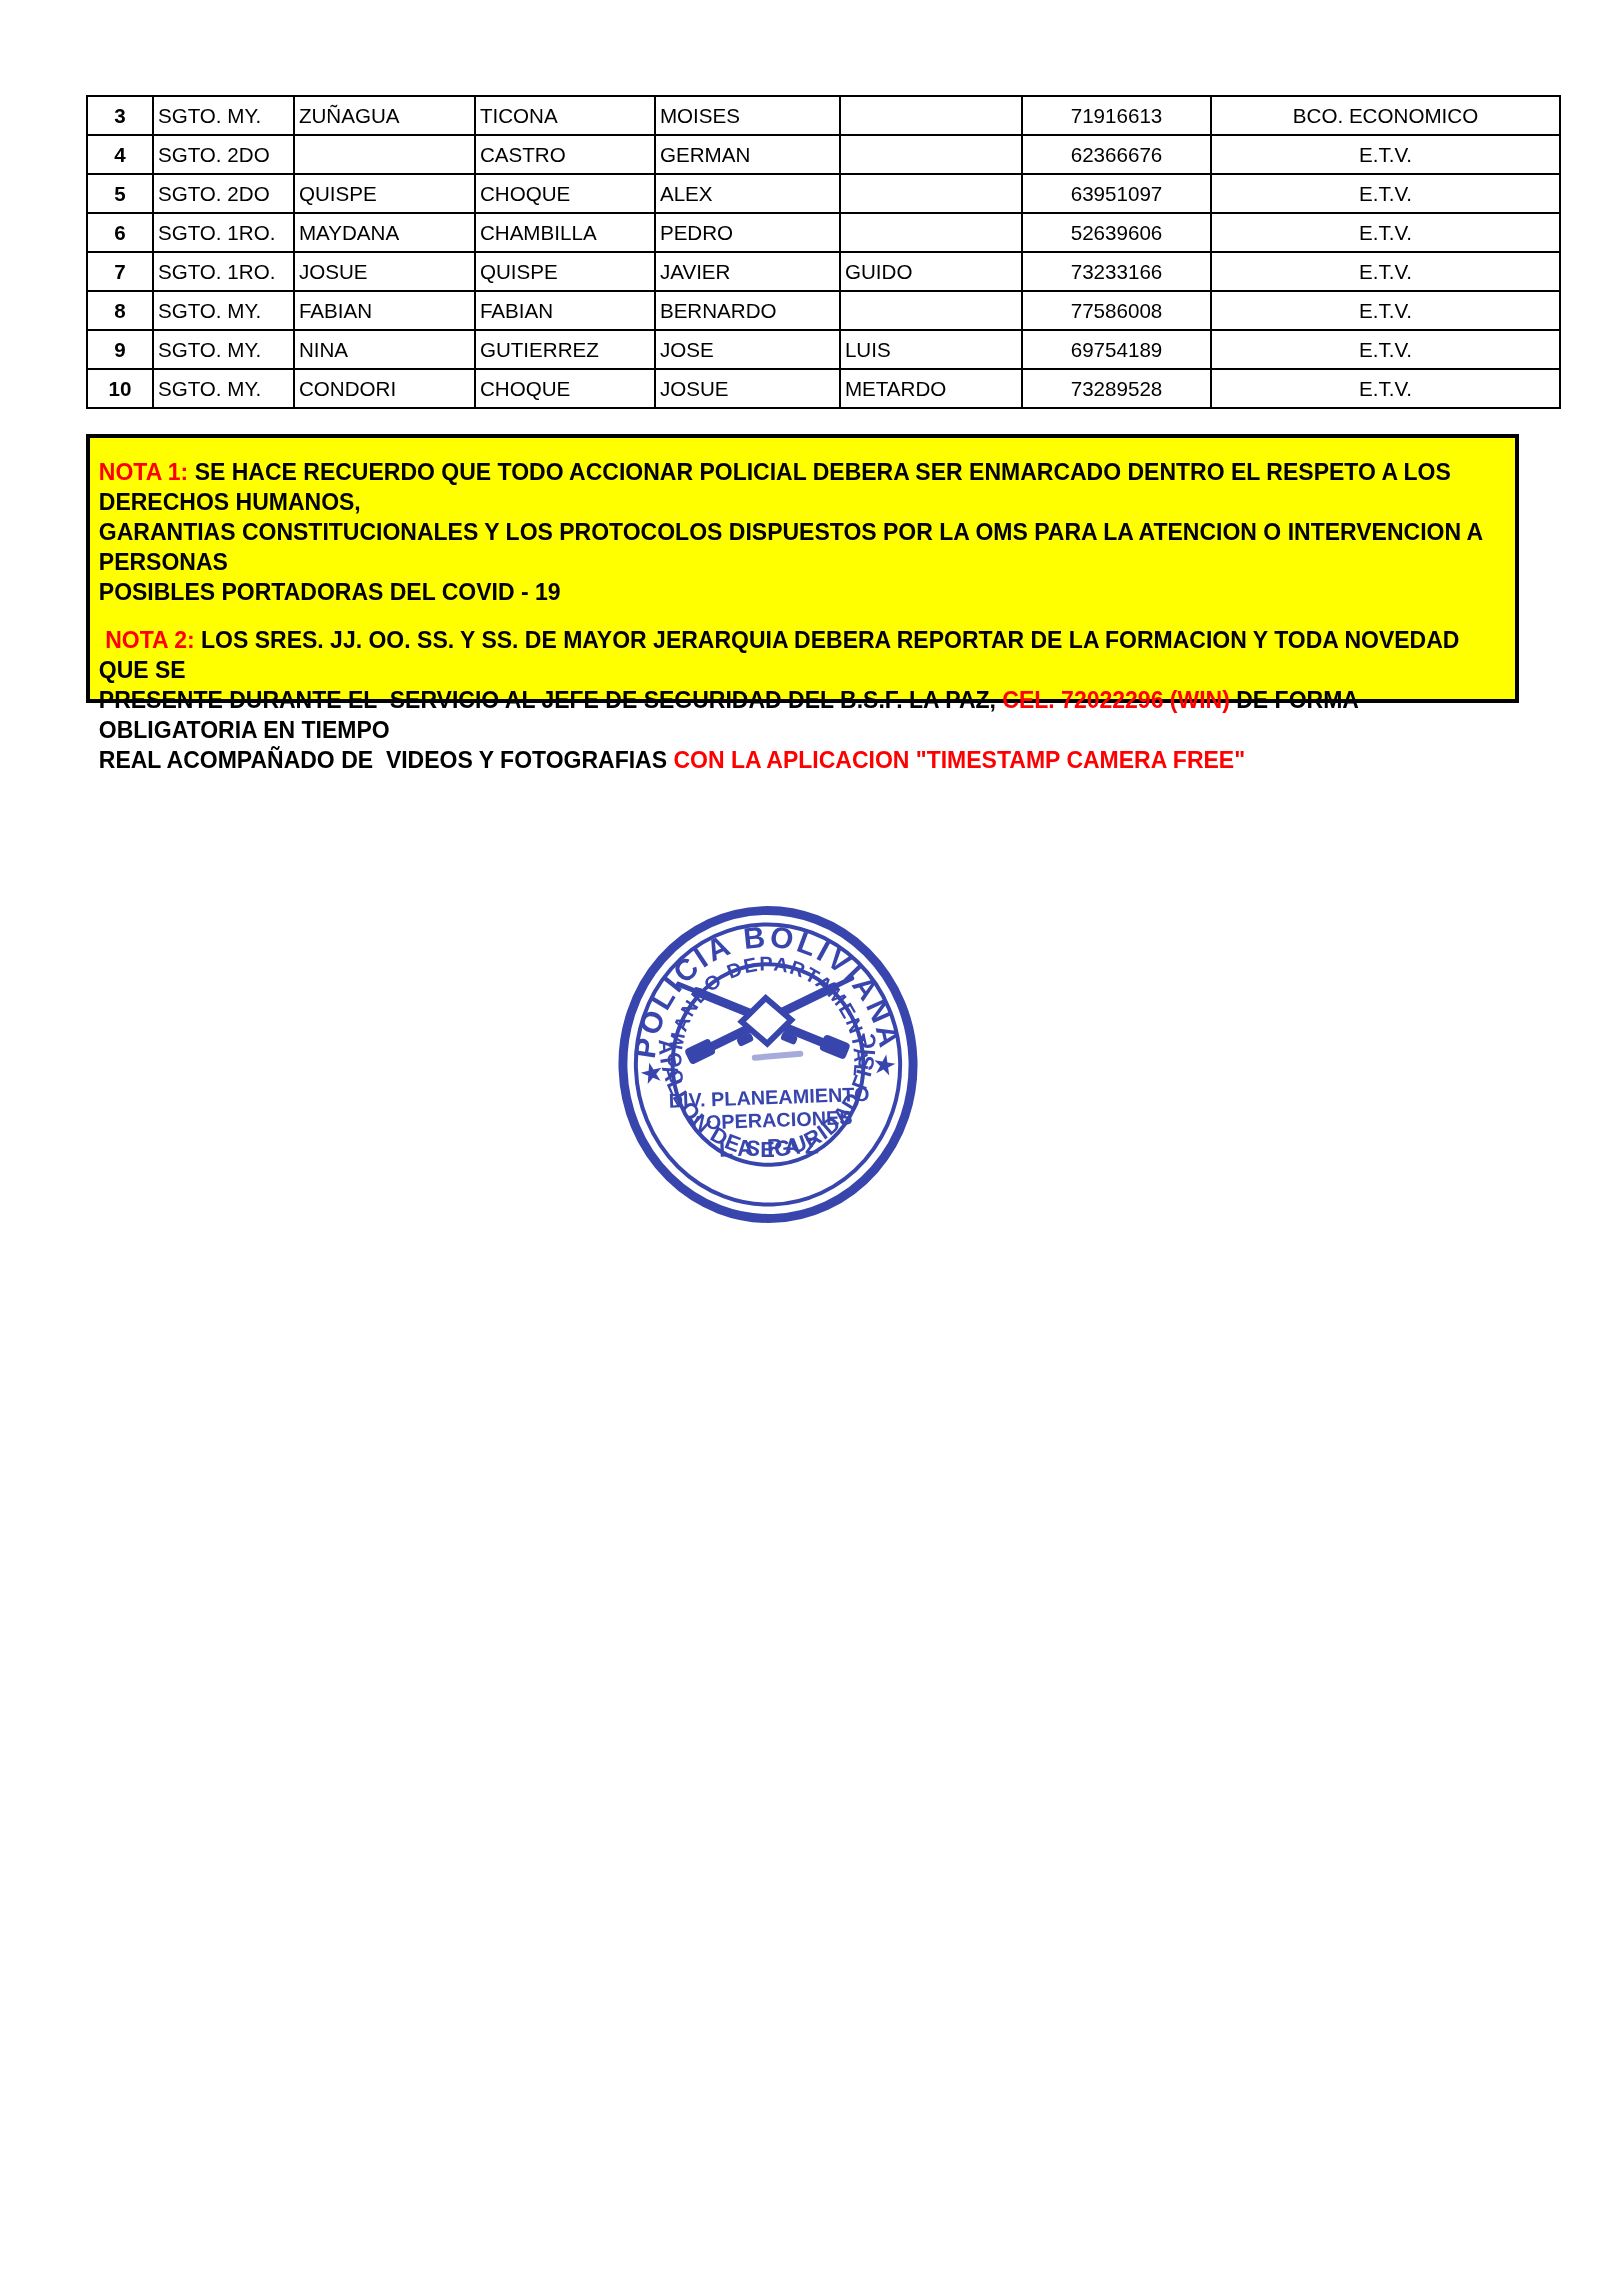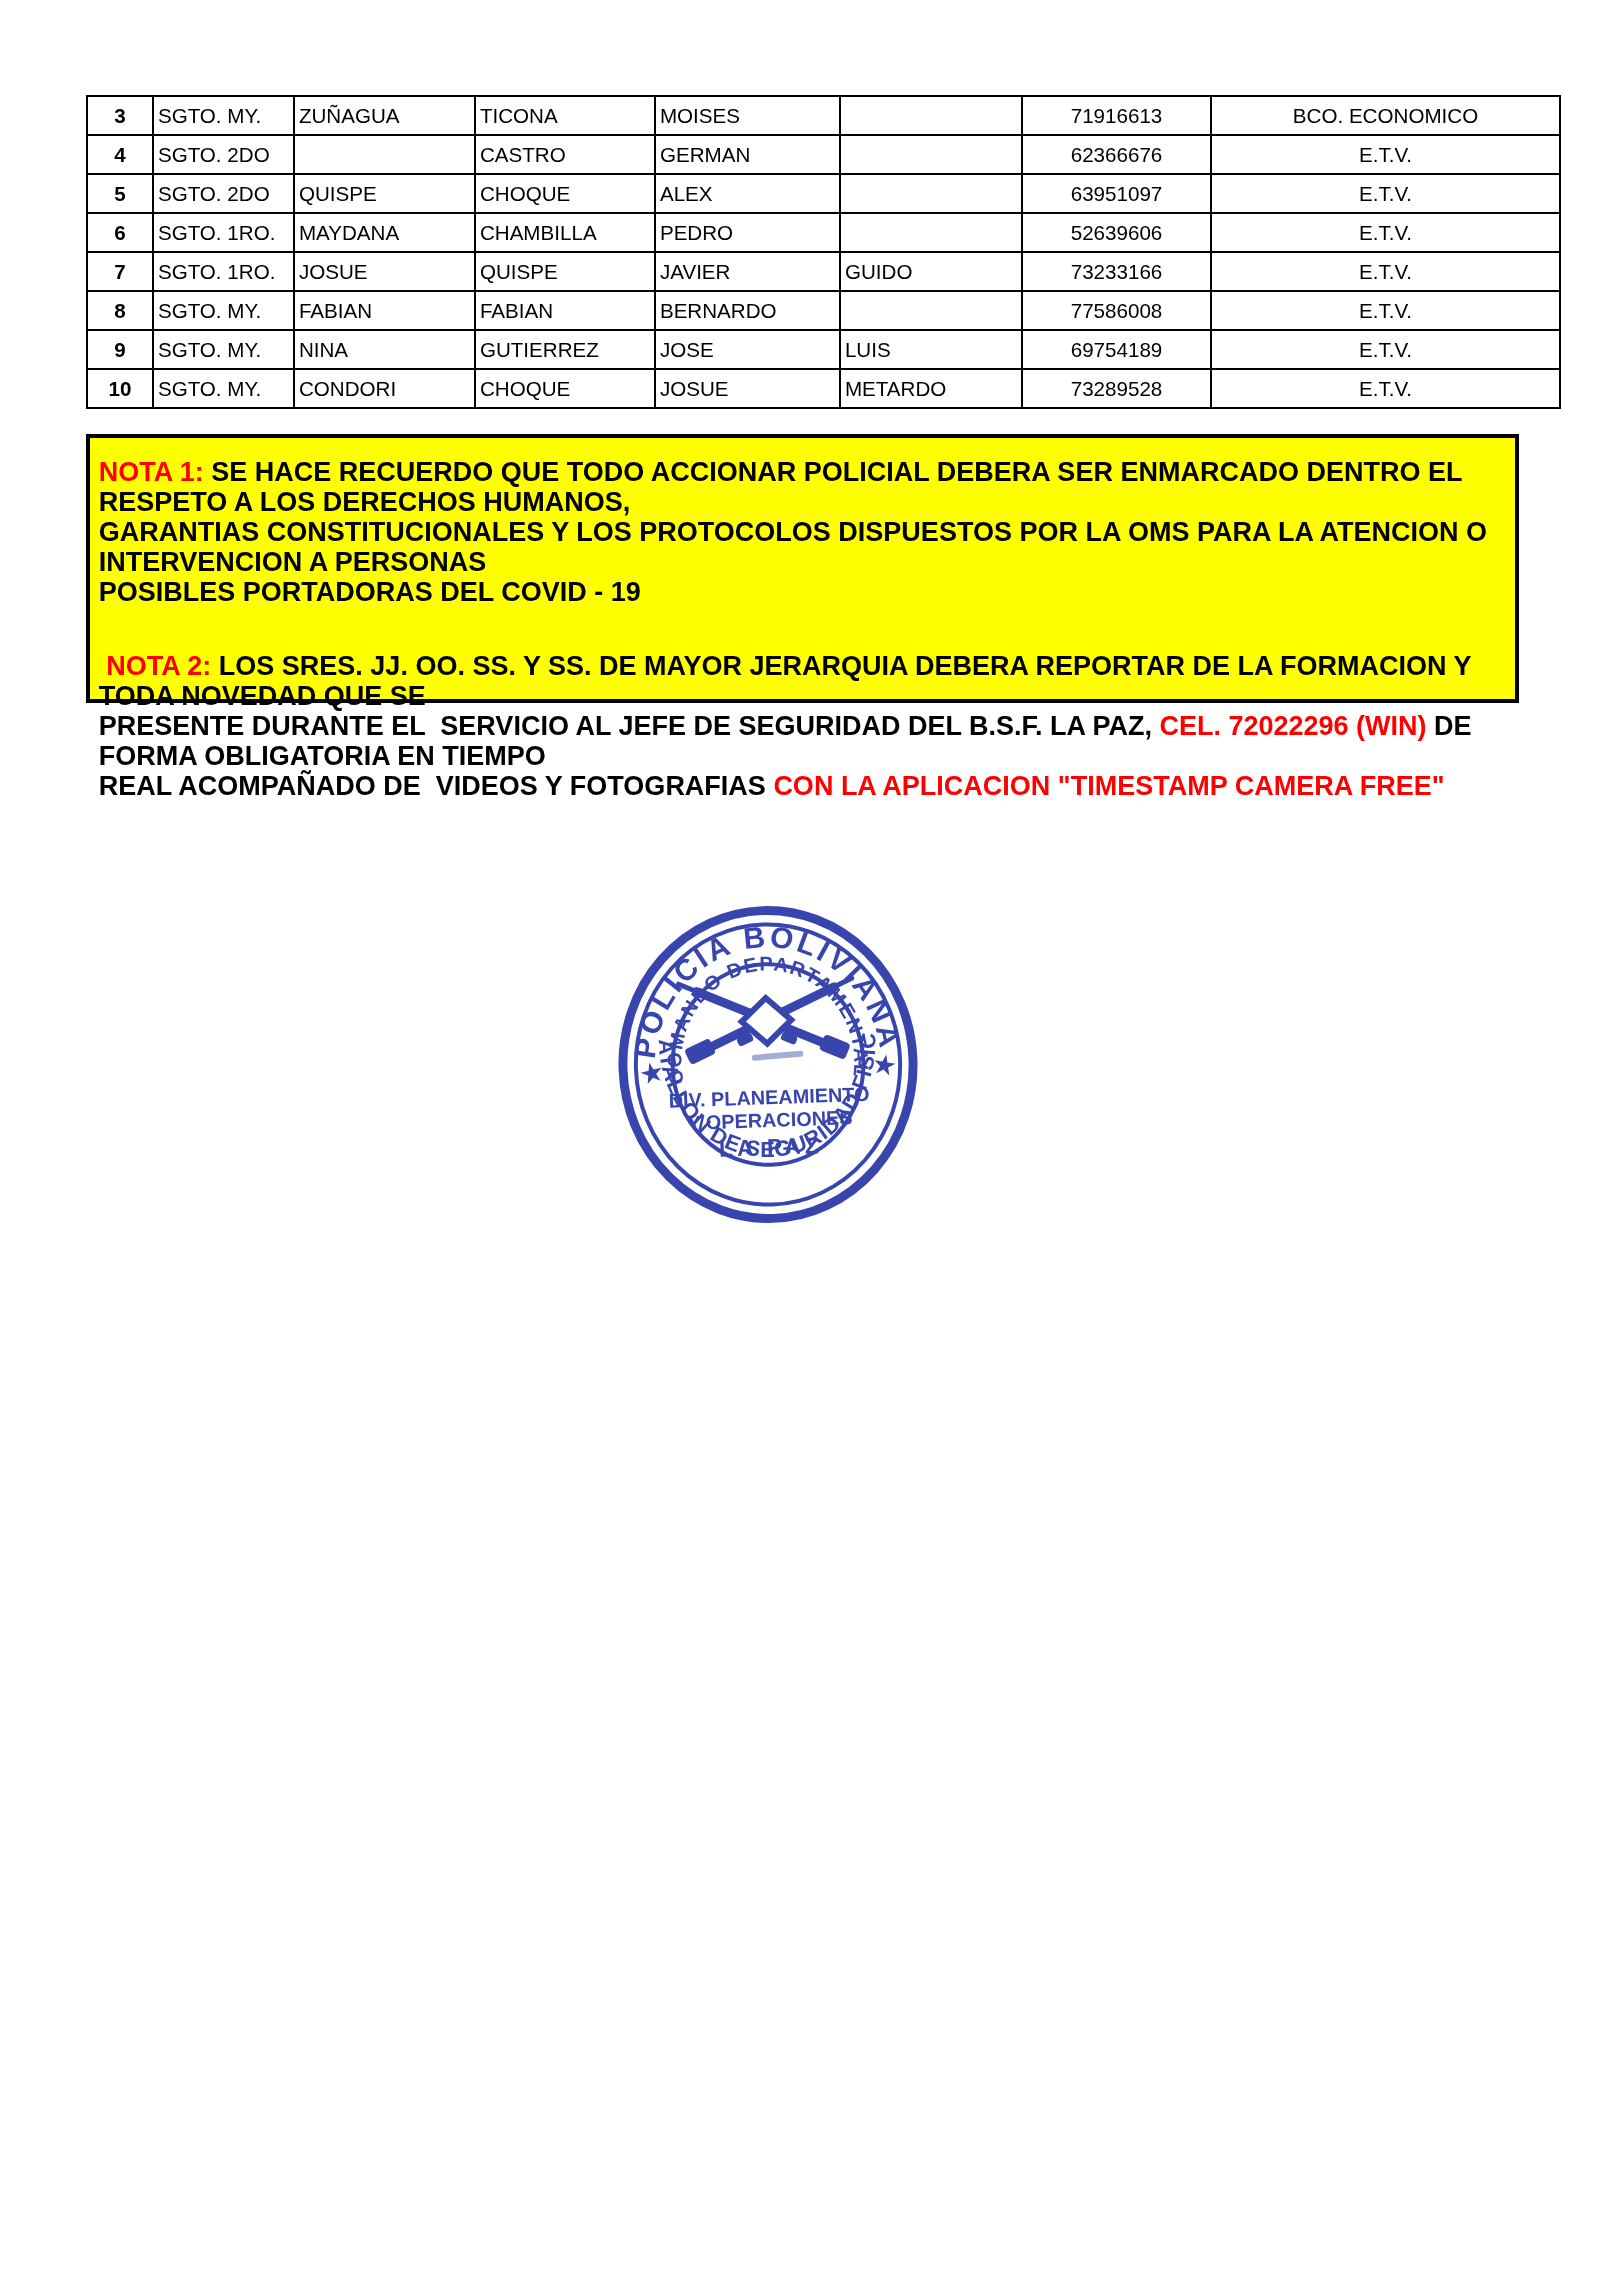--- a/index.html
+++ b/index.html
@@ -21,24 +21,24 @@
     font-size:20.6px; line-height:21.6px; white-space:nowrap; overflow:hidden;
   }
   td.c-num  { text-align:center; font-weight:bold; }
   td.c-left { text-align:left; padding-left:6.9px;border-radius:8px; }
   td.c-mid  { text-align:center; }
   
   .notes {
     position:absolute; left:86px; top:434px; width:1433px; height:269px;
     background:var(--note-bg); border:4.9px solid #000;
     padding:18.6px 9.8px 0 8.8px;
-    font-weight:bold; font-size:27px; line-height:30px;
+    font-weight:bold; font-size:23px; line-height:30px;
   }
   .notes p { margin:0; white-space:pre-wrap; }
-  .notes p + p { margin-top:44px; }
+  .notes p + p { margin-top:18px; }
   
   .stamp {
     position:absolute; left:616px; top:904px; width:304px; height:321px;
     transform:rotate(-2deg); opacity:0.93;
   }
   .stamp svg { width:100%; height:100%; }
   .ink   { fill:var(--stamp-color); }
   .ring  { fill:none; stroke:var(--stamp-color); }
   .stxt  { fill:var(--stamp-color); font-family:"Liberation Sans", sans-serif; font-weight:bold; }
   .star  { fill:var(--stamp-color); font-family:"DejaVu Sans", sans-serif; }

